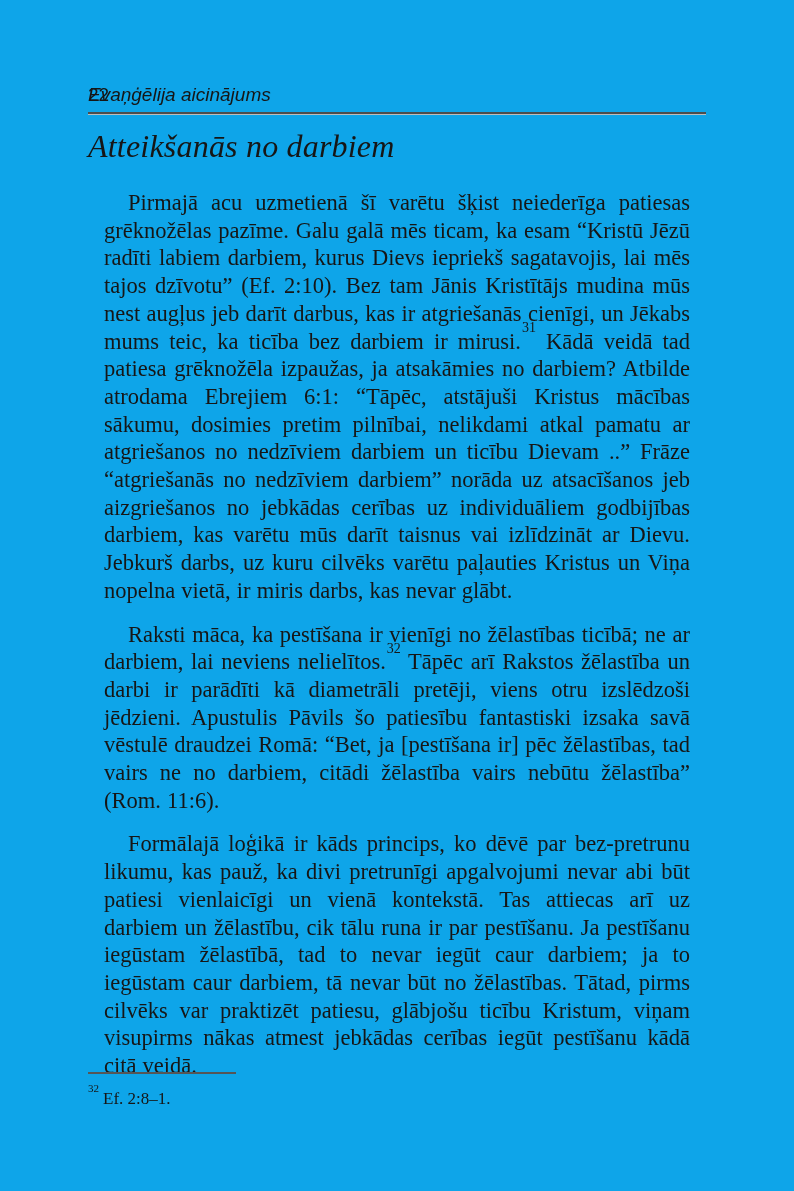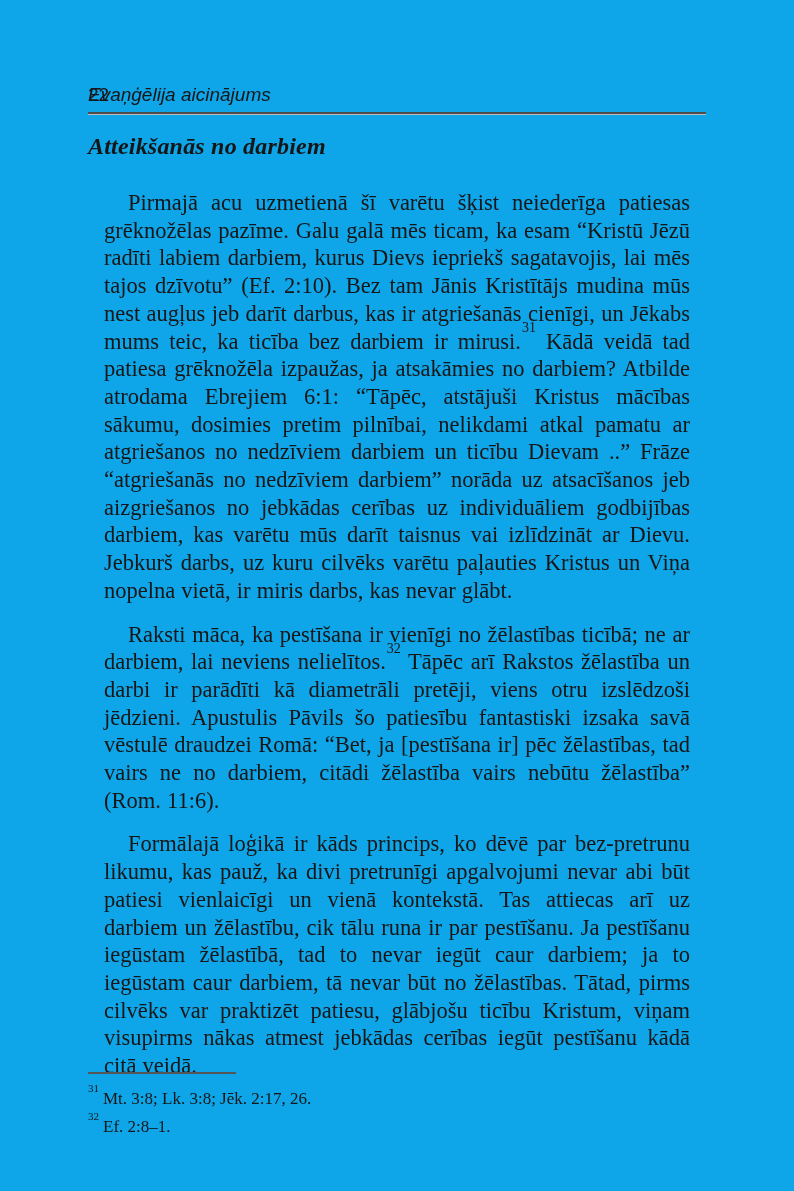--- a/index.html
+++ b/index.html
@@ -41,24 +41,24 @@
   }
   .header-rule {
     margin-top: 7px;
     height: 2px;
     background: #4d4d4d;
     border-bottom: 1px solid #bdbdbd;
   }
   
   .section-heading {
     margin: 15px 0 27px 0;
-    font-size: 24px;
+    font-size: 32px;
     line-height: 32px;
     font-style: italic;
-    font-weight: bold;
+    font-weight: normal;
     letter-spacing: 0.2px;
   }
   
   .body-text p {
     margin: 16px;
     font-size: 22.5px;
     line-height: 27.7px;
     text-align: justify;
     text-indent: 24px;
     word-spacing: 0.5px;
@@ -119,20 +119,17 @@
 
     <p>
       <span>Formālajā loģikā ir kāds princips, ko dēvē par bez-pretrunu likumu, kas pauž, ka divi pretrunīgi apgalvojumi nevar abi būt patiesi vienlaicīgi un vienā kontekstā. Tas attiecas arī uz darbiem un žēlastību, cik tālu runa ir par pestīšanu. Ja pestīšanu iegūstam žēlastībā, tad to nevar iegūt caur darbiem; ja to iegūstam caur darbiem, tā nevar būt no žēlastības. Tātad, pirms cilvēks var praktizēt patiesu, glābjošu ticību Kristum, viņam visupirms nākas atmest jebkādas cerības iegūt pestīšanu kādā citā veidā.</span>
     </p>
 
   </div>
 
   <div class="footnotes">
     <div class="footnote-rule"></div>
     <div class="footnote">
-      <sup class="fn-marker">31</sup><span>Mt. 3:8; Lk. 3:8; Jēk. 2:17, 26.</span>
-    </div>
-    <div class="footnote">
       <sup class="fn-marker">32</sup><span>Ef. 2:8–1.</span>
     </div>
   </div>
 
 </div>
 
 </body></html>

